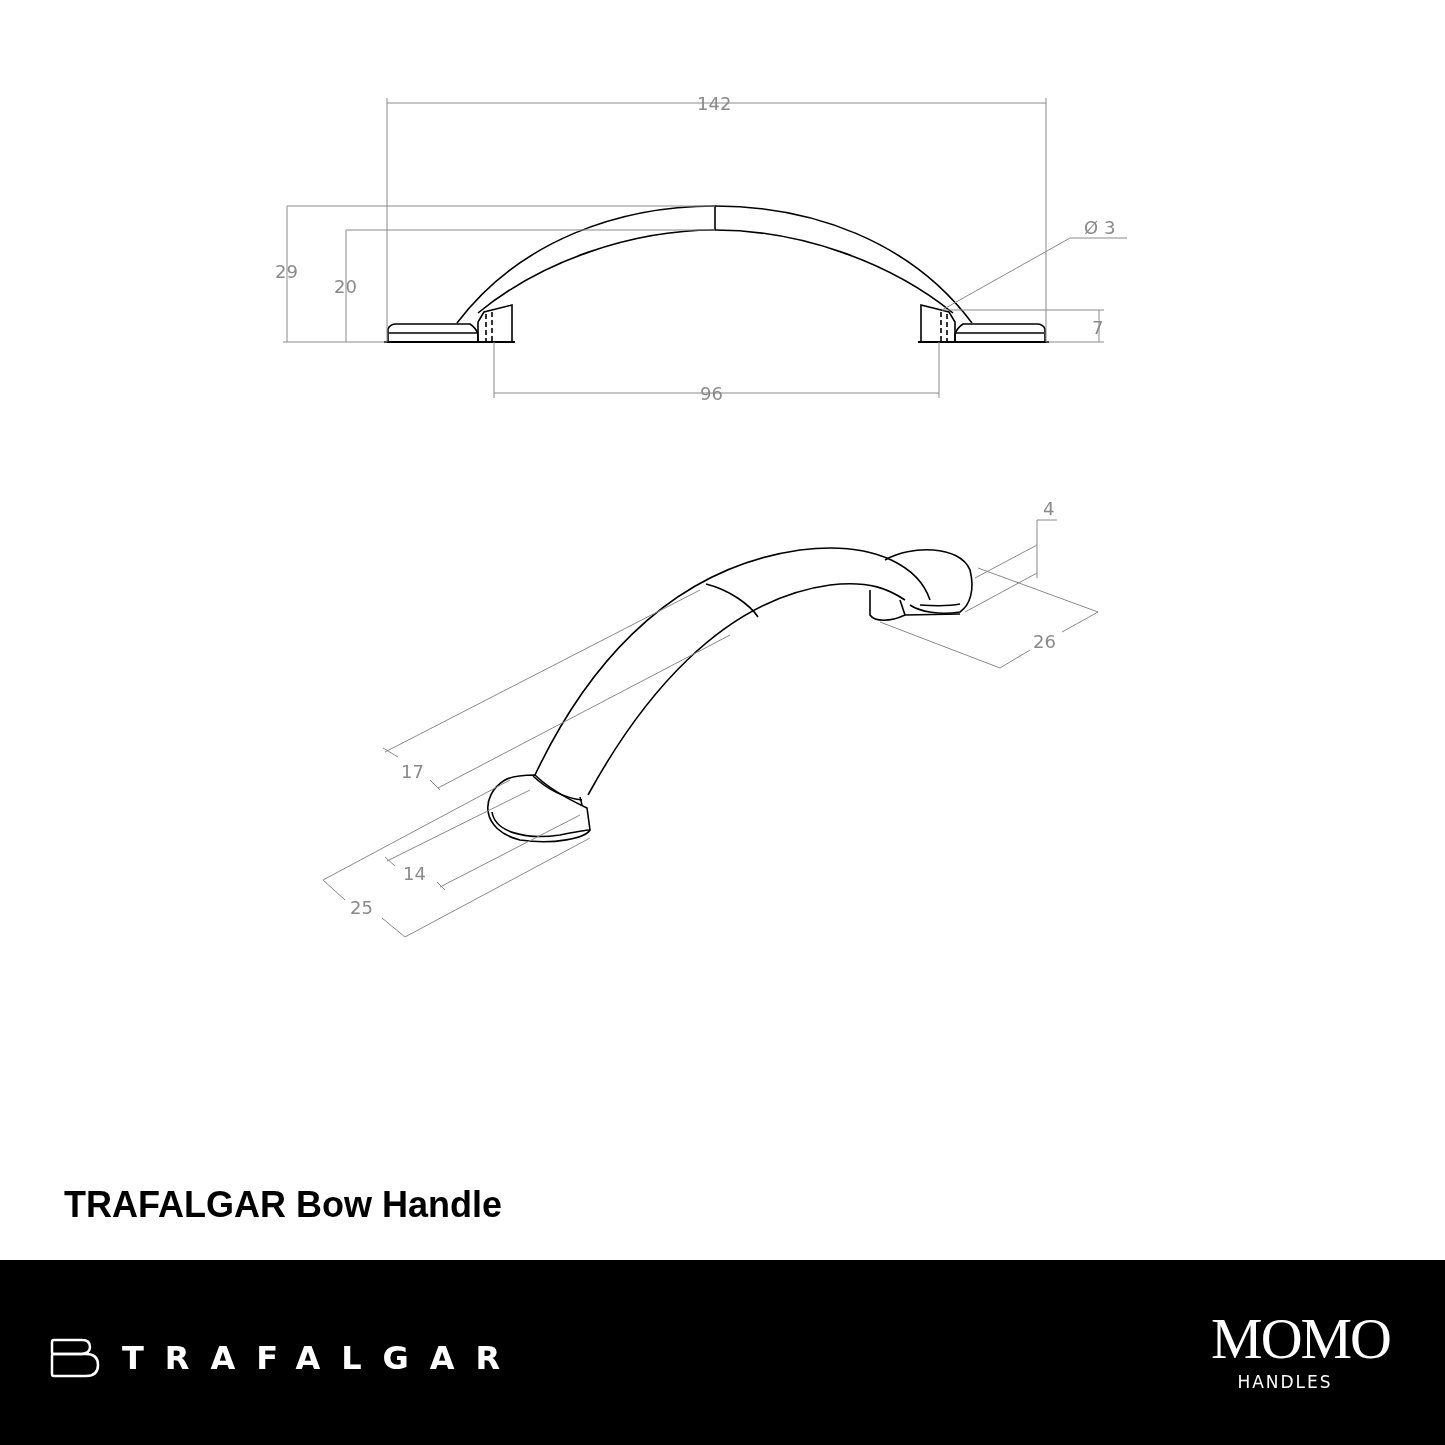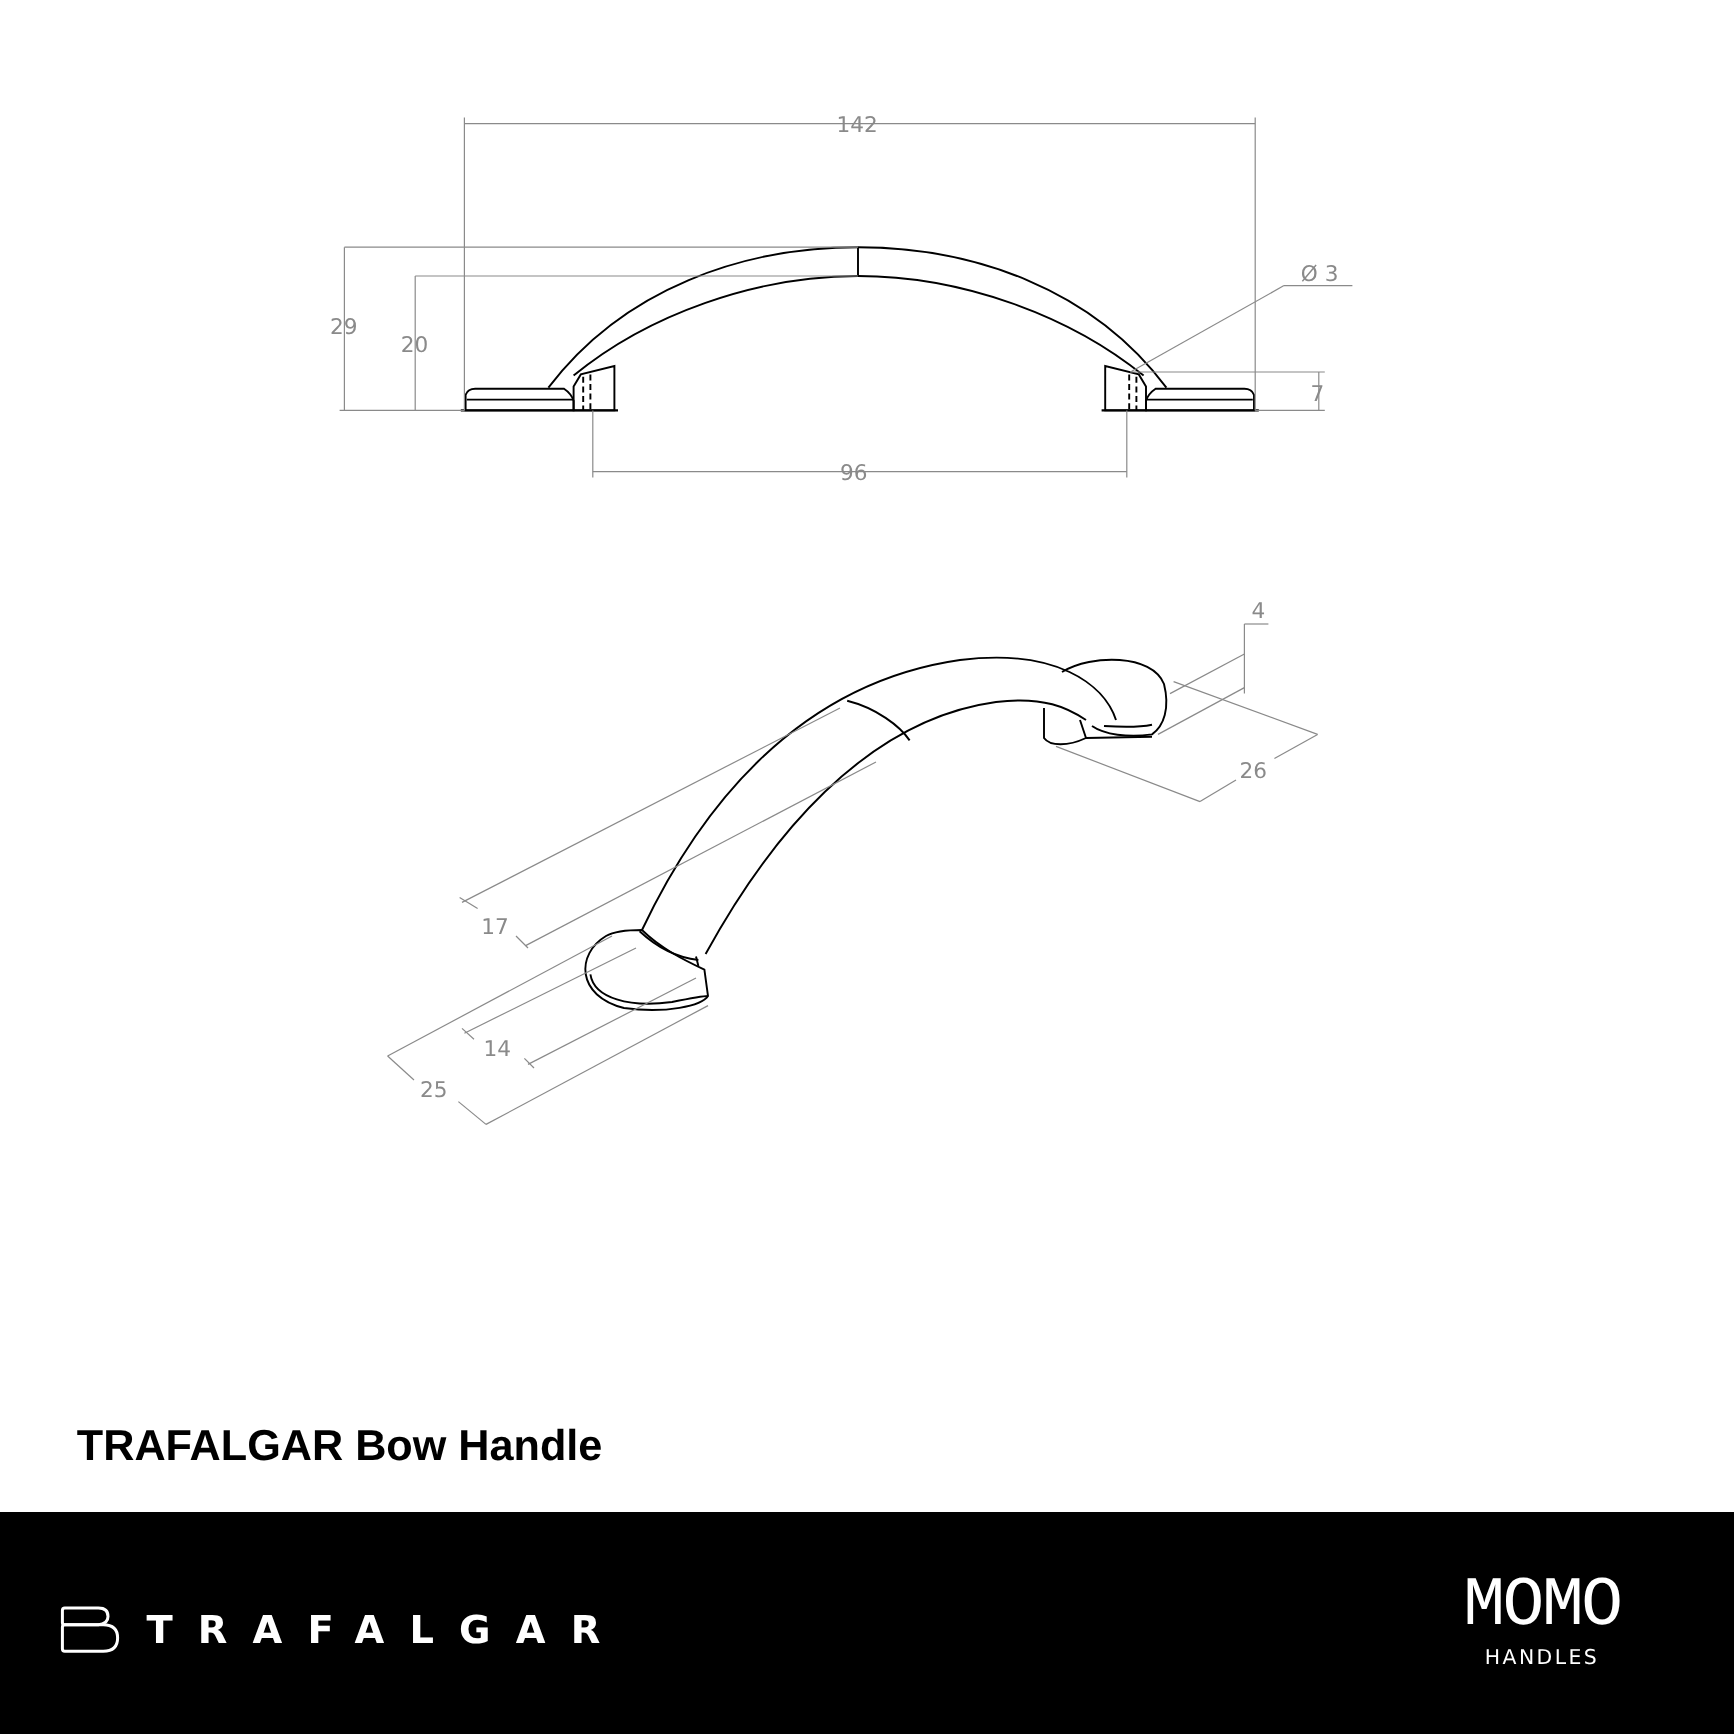--- a/index.html
+++ b/index.html
@@ -4,21 +4,21 @@
 <style>
   html, body { margin: 0; padding: 0; }
   body { width: 1445px; height: 1445px; background: #ffffff; position: relative; overflow: hidden; font-family: "Liberation Sans", sans-serif; }
   .drawing { position: absolute; left: 0; top: 0; width: 1445px; height: 1160px; }
   .dim-text { font-family: "DejaVu Sans", sans-serif; font-size: 18px; fill: #8a8a8a; }
   .title { position: absolute; left: 52px; top: 1172px; font-family: "Liberation Sans", sans-serif; font-weight: bold; font-size: 36px; color: #000; letter-spacing: 0px; margin: 12px; }
   .footer { position: absolute; left: 0; top: 1260px; width: 1445px; height: 185px; background: #000000; }
   .buildmat { position: absolute; left: 50px; top: 77px; display: flex; align-items: center; }
   .buildmat-text { color: #fff; font-family: "DejaVu Sans", sans-serif; font-weight: bold; font-size: 32px; letter-spacing: 21px; margin-left: 20px; }
   .momo { position: absolute; left: 1180px; top: 50px; width: 210px; text-align: center; color: #fff; }
-  .momo-main { font-family: Liberation Mono, monospace; font-weight: 200; font-size: 58px; letter-spacing: -2px; line-height: 58px; }
+  .momo-main { font-family: Liberation Serif, serif; font-weight: 200; font-size: 58px; letter-spacing: -2px; line-height: 58px; text-align: right; }
   .momo-sub { font-family: "DejaVu Sans", sans-serif; font-size: 17px; letter-spacing: 2px; margin-top: 4px; }
 </style>
 </head>
 <body>
 
 <svg class="drawing" viewBox="0 0 1445 1160" xmlns="http://www.w3.org/2000/svg">
 
   <g>
     <g fill="none" stroke="#000" stroke-width="1.6">
 

